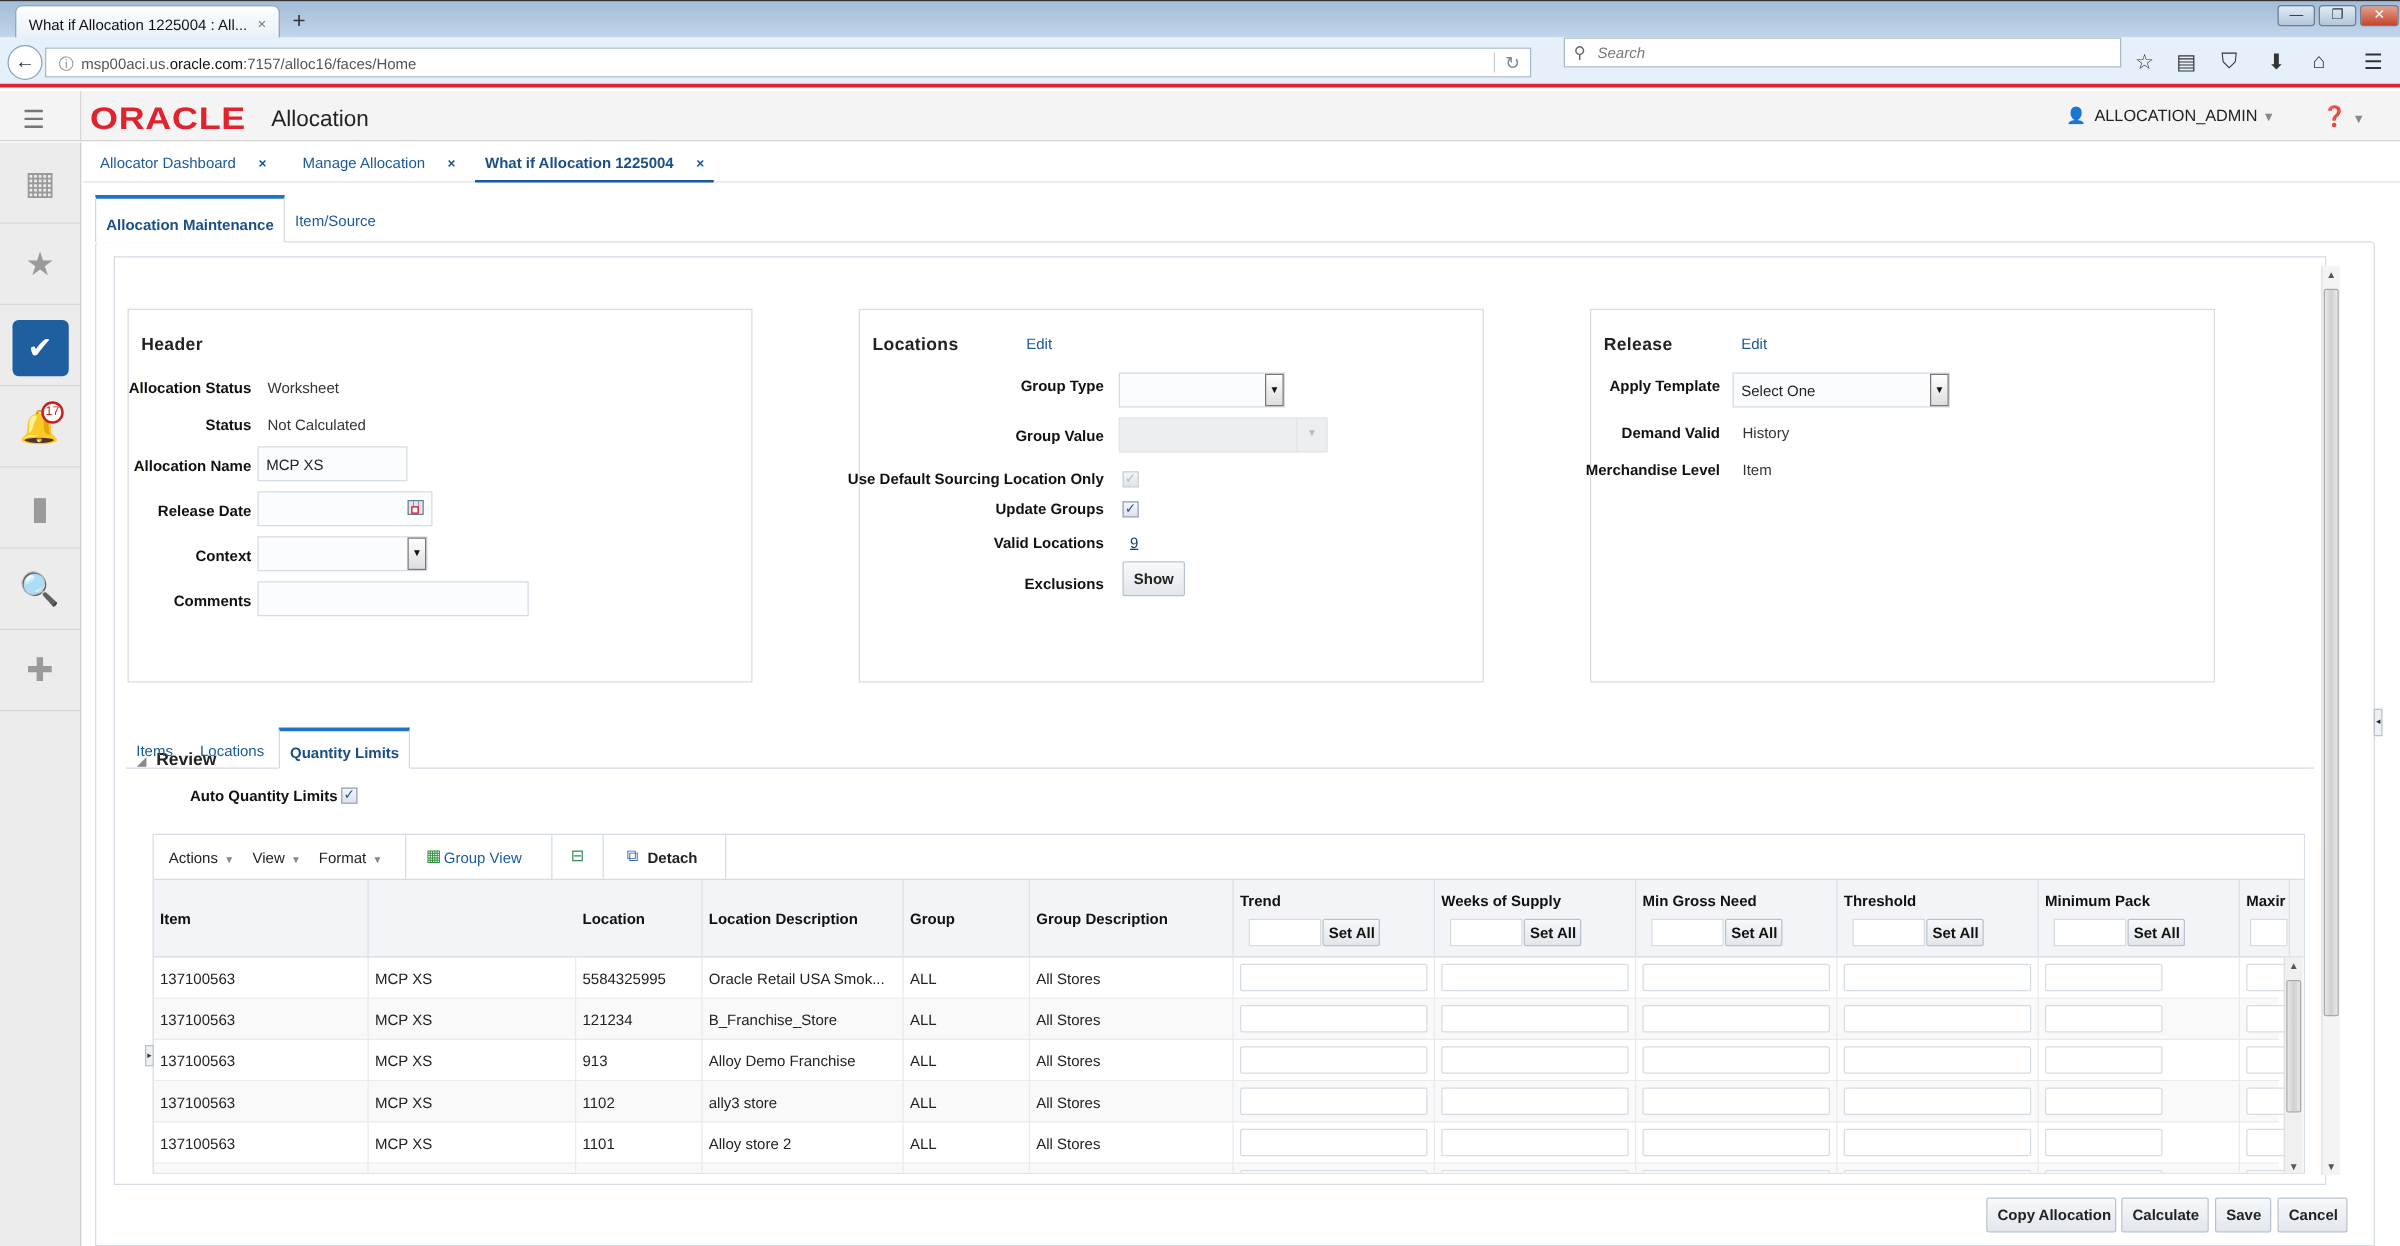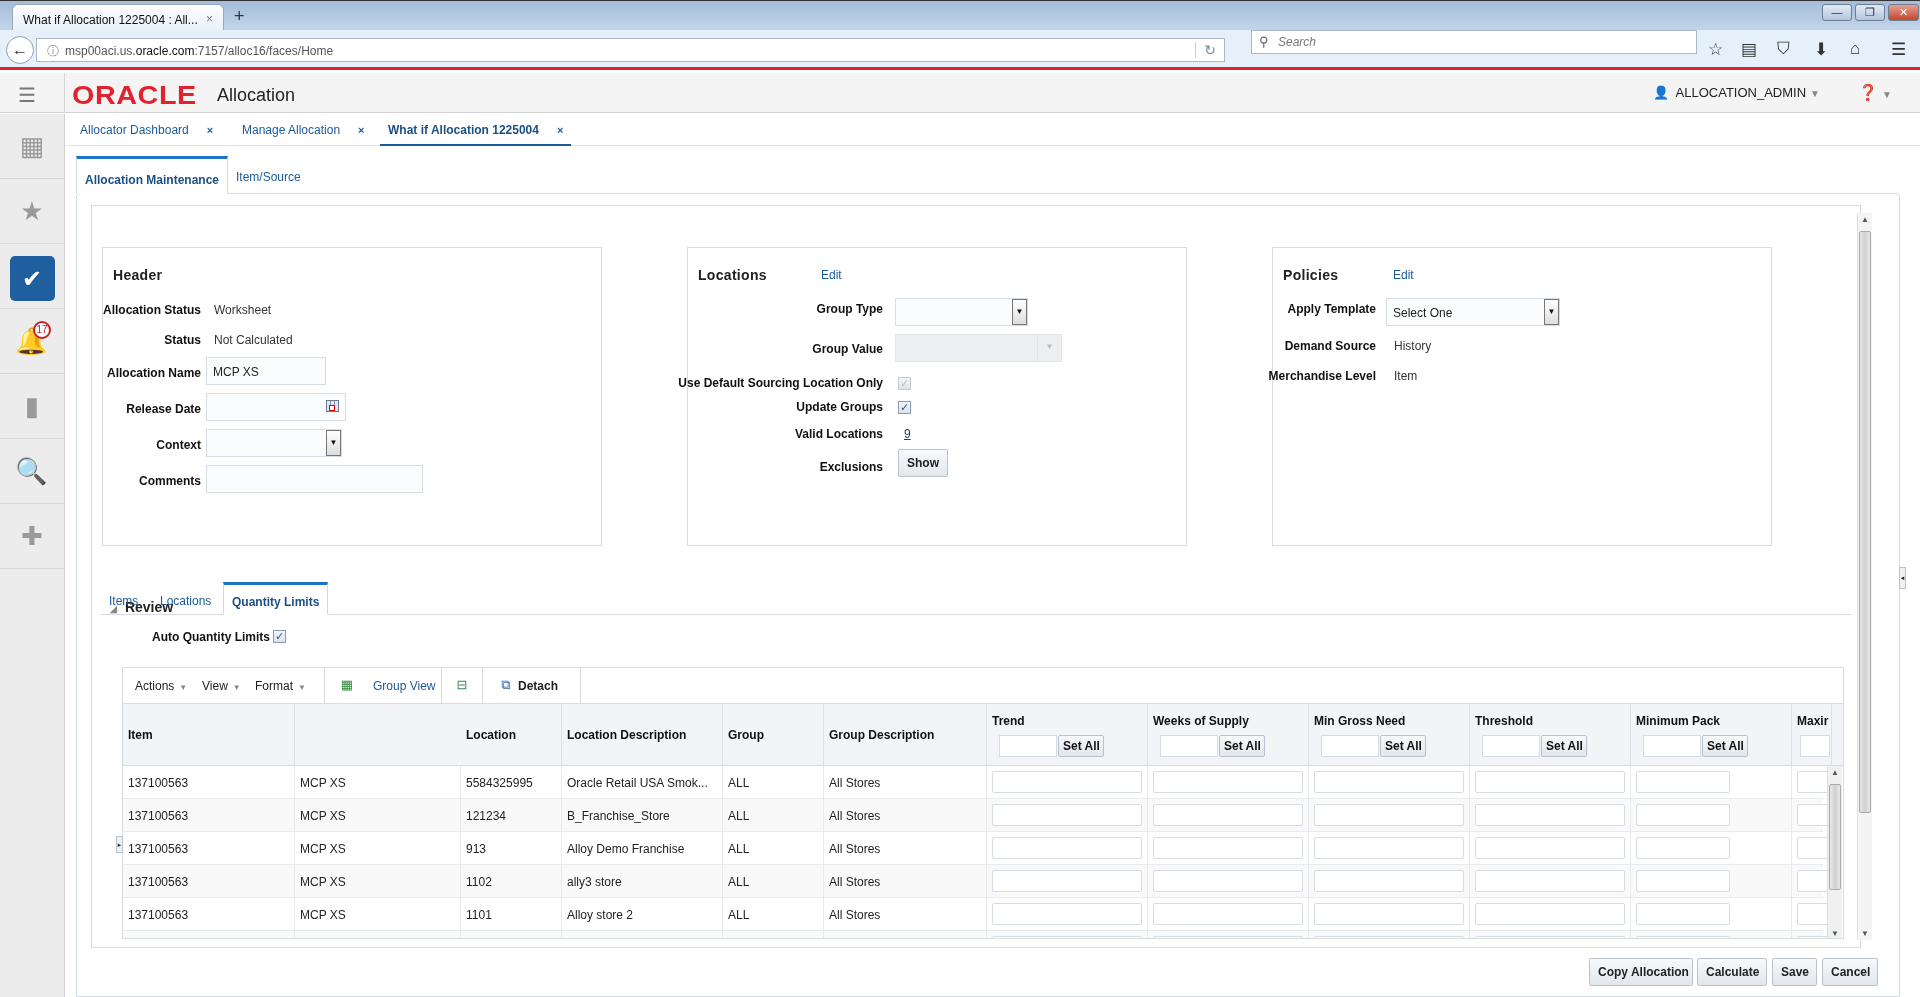--- a/index.html
+++ b/index.html
@@ -239,28 +239,28 @@
   <div class="chk dis" style="left:210px;top:129px">✓</div>
   <div class="lbl" style="right:303px;top:152px">Update Groups</div>
   <div class="chk" style="left:210px;top:153px">✓</div>
   <div class="lbl" style="right:303px;top:179px">Valid Locations</div>
   <div class="link" style="left:216px;top:179px">9</div>
   <div class="lbl" style="right:303px;top:212px">Exclusions</div>
   <div class="btn" style="left:210px;top:201px;width:50px">Show</div>
 </div>
 
 <div class="panel" style="left:1272px;width:500px">
-  <h3 style="left:10px">Policies</h3>
+  <h3 style="left:10px">Release</h3>
   <div class="edit" style="left:120px">Edit</div>
   <div class="lbl" style="right:395px;top:54px">Apply Template</div>
   <div class="inp" style="left:113px;top:50px;width:174px">
     <span>Select One</span>
     <span class="ddbtn">▼</span>
   </div>
-  <div class="lbl" style="right:395px;top:91px">Demand Source</div>
+  <div class="lbl" style="right:395px;top:91px">Demand Valid</div>
   <div class="val" style="left:121px;top:91px">History</div>
   <div class="lbl" style="right:395px;top:121px">Merchandise Level</div>
   <div class="val" style="left:121px;top:121px">Item</div>
 </div>
 
 <div class="sect-title" style="left:110px;top:557px">
   <span class="tri">◢</span><span>Review</span>
 </div>
 <div class="rtabs">
   <div class="rtab" style="left:0">Items</div>
@@ -271,21 +271,21 @@
 <div class="lbl" style="left:152px;top:630px">Auto Quantity Limits</div>
 <div class="chk" style="left:273px;top:630px">✓</div>
 
 <div class="tbl-wrap">
   <div class="toolbar">
     <div class="tb-menu" style="left:12px"><span>Actions</span><span class="car">▼</span></div>
     <div class="tb-menu" style="left:79px"><span>View</span><span class="car">▼</span></div>
     <div class="tb-menu" style="left:132px"><span>Format</span><span class="car">▼</span></div>
     <div class="tb-sep" style="left:201px"></div>
     <div class="tb-icon" style="left:216px;color:#2f8a3a">▦</div>
-    <div class="tb-link" style="left:250px">Group View</div>
+    <div class="tb-link" style="left:232px">Group View</div>
     <div class="tb-sep" style="left:318px"></div>
     <div class="tb-icon" style="left:331px;color:#3a8a5a">⊟</div>
     <div class="tb-sep" style="left:359px"></div>
     <div class="tb-icon" style="left:375px;color:#3468b0">⧉</div>
     <div class="tb-menu" style="left:395px;font-weight:bold">Detach</div>
     <div class="tb-sep" style="left:457px"></div>
   </div>
 
   <div class="thead">
     <div class="th simple" style="left:0;width:172px">Item</div>

